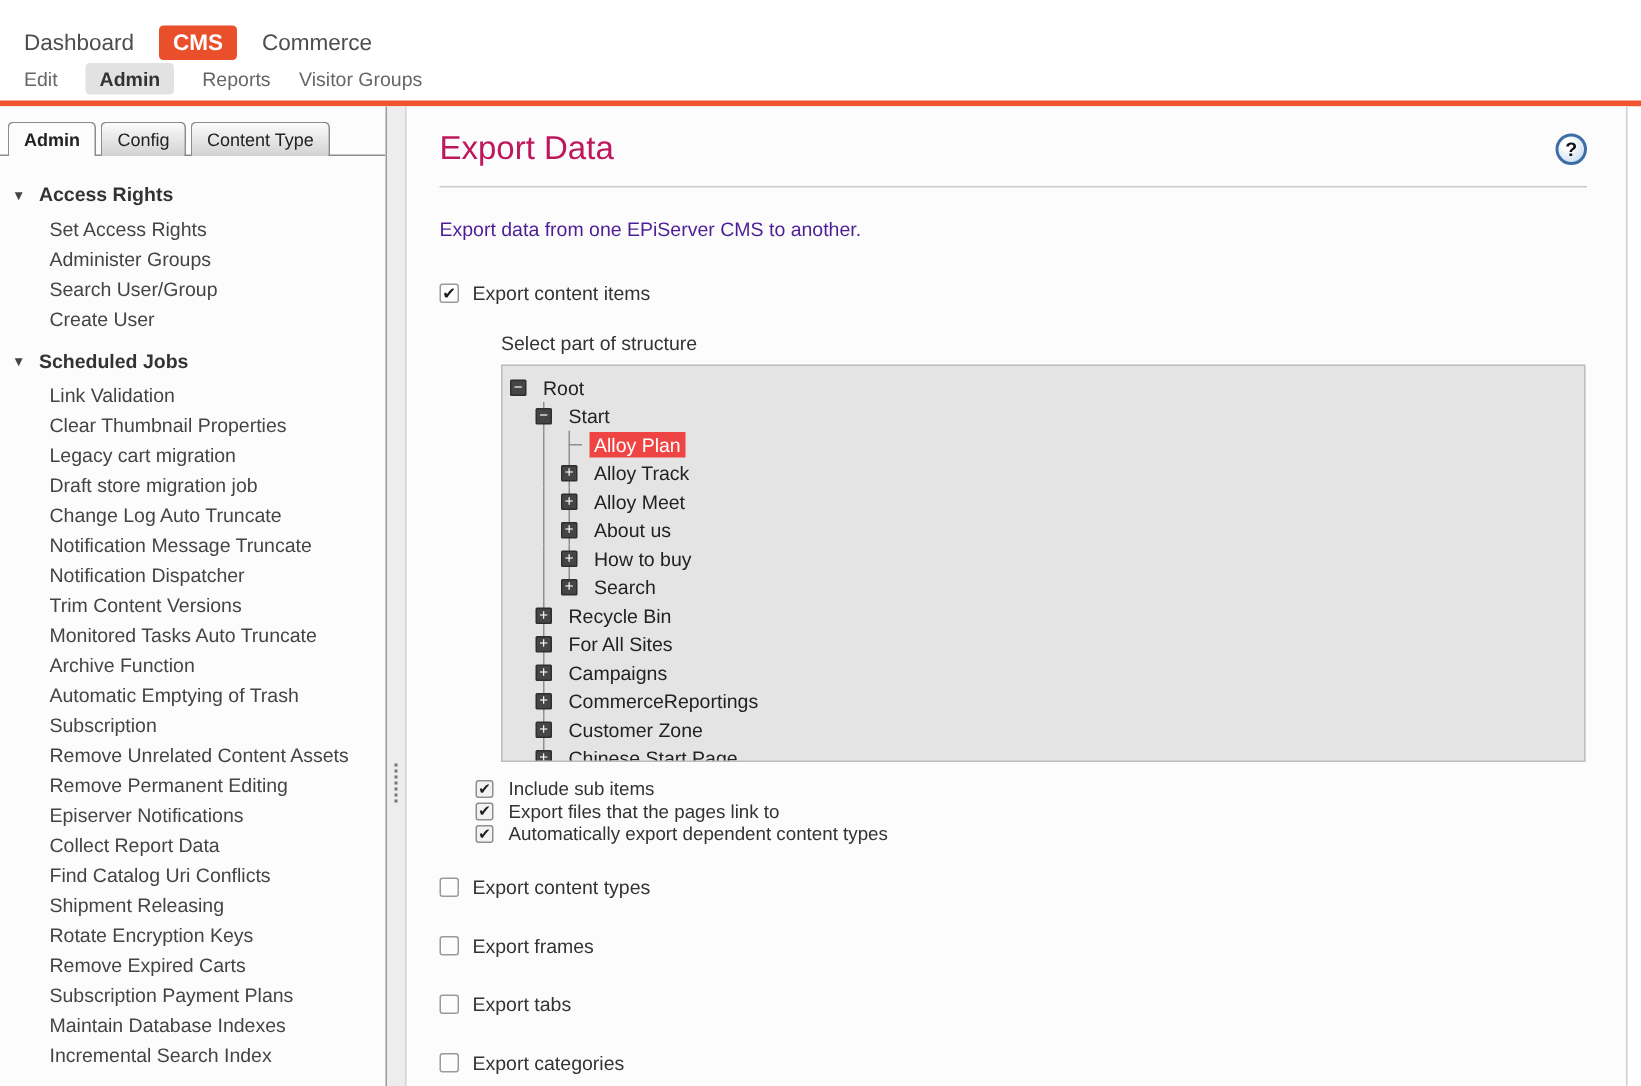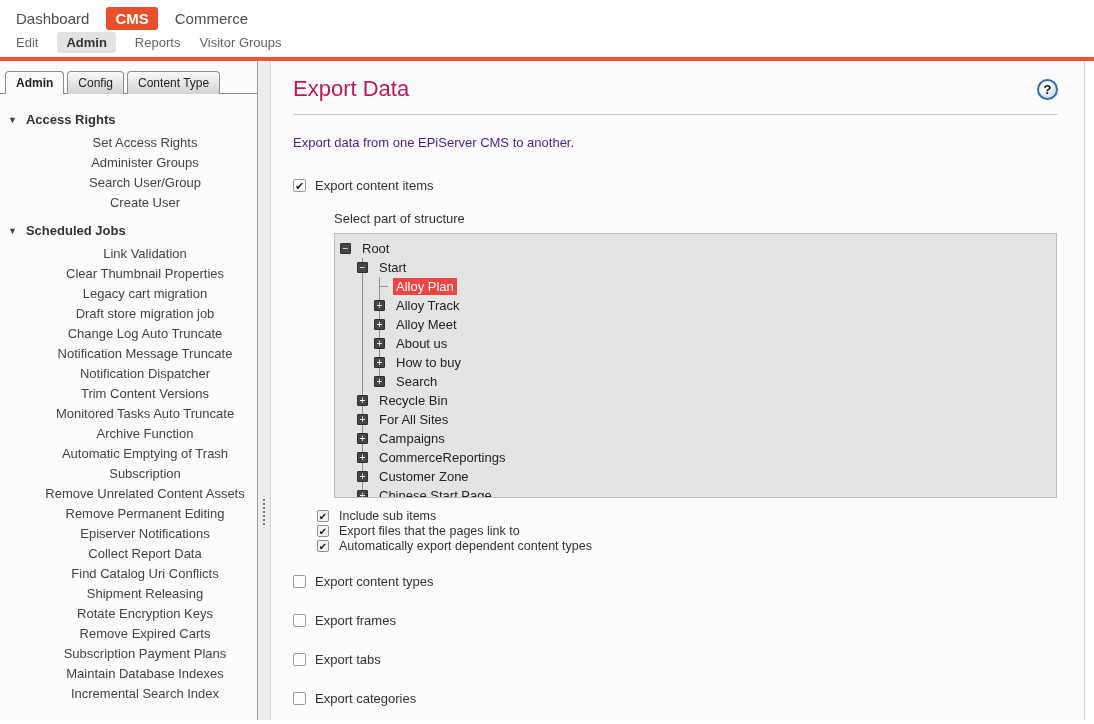--- a/index.html
+++ b/index.html
@@ -5,21 +5,21 @@
   * { box-sizing: border-box; }
   html,body { margin:0; padding:0; }
   body {
     width:1094px; height:724px; overflow:hidden;
     font-family:"Liberation Sans", sans-serif;
     background:#ffffff; color:#333;
   }
   .app { width:1094px; height:724px; }
 
   
-  header { height:61px; border-bottom:4px solid #F0552F; background:#fff; }
+  header { height:61px; border-bottom:4px solid #F0552F; background:#fff;margin-top:10px; }
   .nav1 { padding:7px 0 0 16px; display:flex; align-items:center; gap:17px;
           font-size:15px; color:#4d4d4d; height:29px; }
   .prod { cursor:pointer; }
   .prod.active { background:#EA4F2C; color:#fff; font-weight:bold;
                  padding:3px 9px; border-radius:3px; }
   .nav2 { padding:2px 0 0 16px; display:flex; align-items:center; gap:19px;
           font-size:13px; color:#666; height:25px; }
   .view { cursor:pointer; }
   .view.active { background:#E2E2E2; color:#333; font-weight:bold;
                  padding:3px 9px; border-radius:3px; }
@@ -35,21 +35,21 @@
          border-radius:4px 4px 0 0; padding:4px 10px 4px;
          background:linear-gradient(#fbfbfb,#d2d2d2); position:relative; top:1px;
          cursor:pointer; white-space:nowrap; }
   .tab.active { background:#FCFCFC; font-weight:bold; }
 
   .sidetree { padding:8px 0 0 8px; font-size:13px; }
   .sec-h { display:flex; align-items:center; gap:9px; margin:10px 0 6px 0;
            font-weight:bold; color:#333; cursor:pointer; }
   .tri { font-size:9px; color:#444; }
   .sec-items div { line-height:20px; padding-left:25px; color:#444;
-                   cursor:pointer; white-space:nowrap;text-align:center; }
+                   cursor:pointer; white-space:nowrap; }
 
   .splitter { width:13px; flex:none; background:#EDEDED;
               border-right:1px solid #D4D4D4; position:relative; cursor:col-resize; }
   .grip { position:absolute; top:438px; left:5px; height:26px;
           border-left:2px dotted #777; }
 
   main { flex:1; background:#FCFCFC; border-right:1px solid #CFCFCF;
          margin-right:9px; padding:14px 26px 0 22px; overflow:hidden; }
 
   .title-row { display:flex; justify-content:space-between; align-items:flex-start; }

